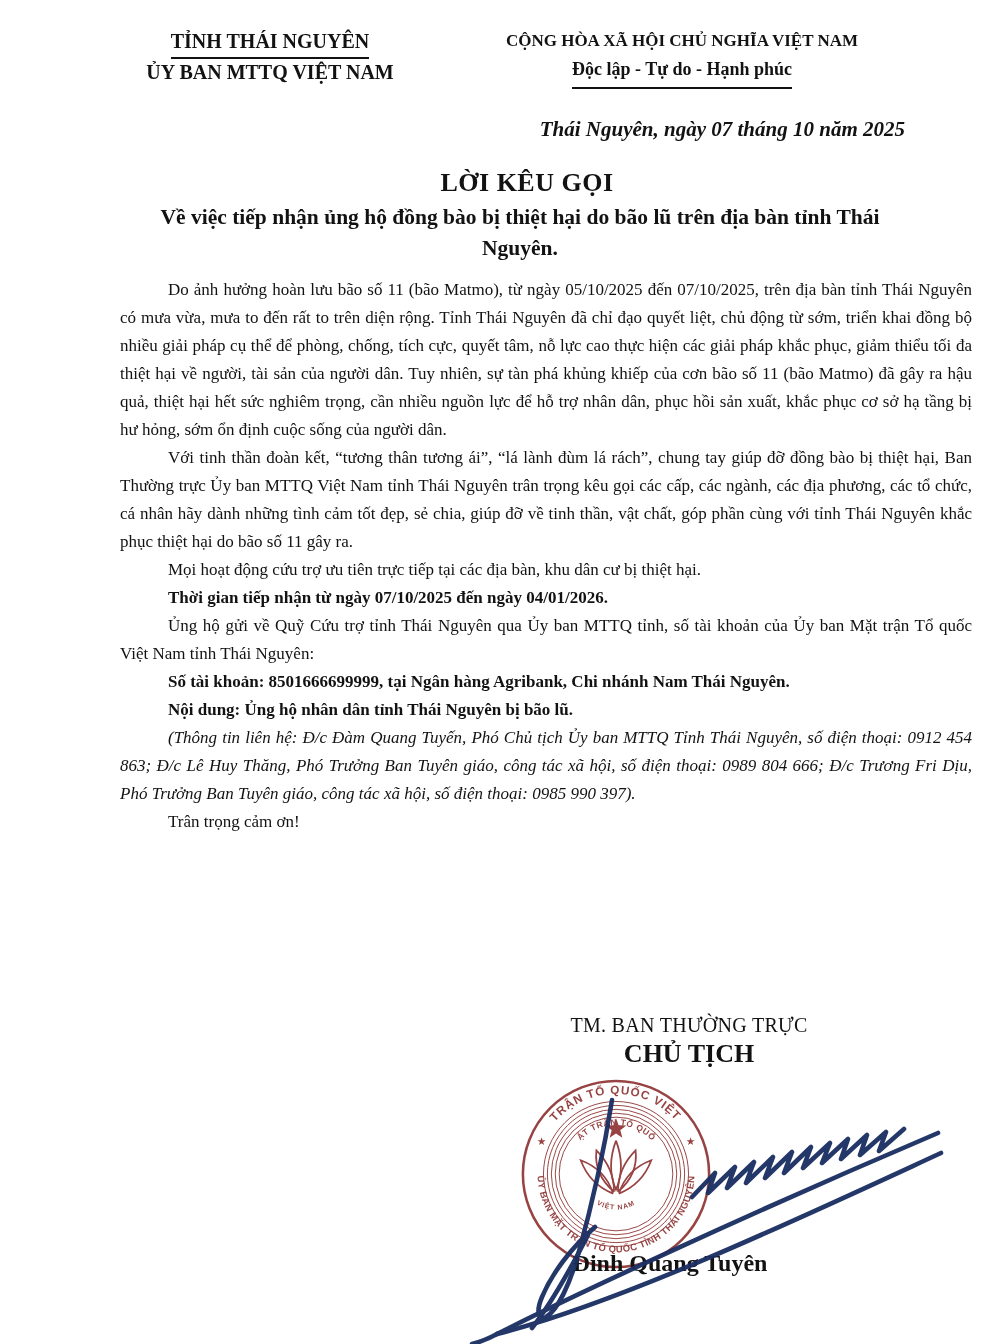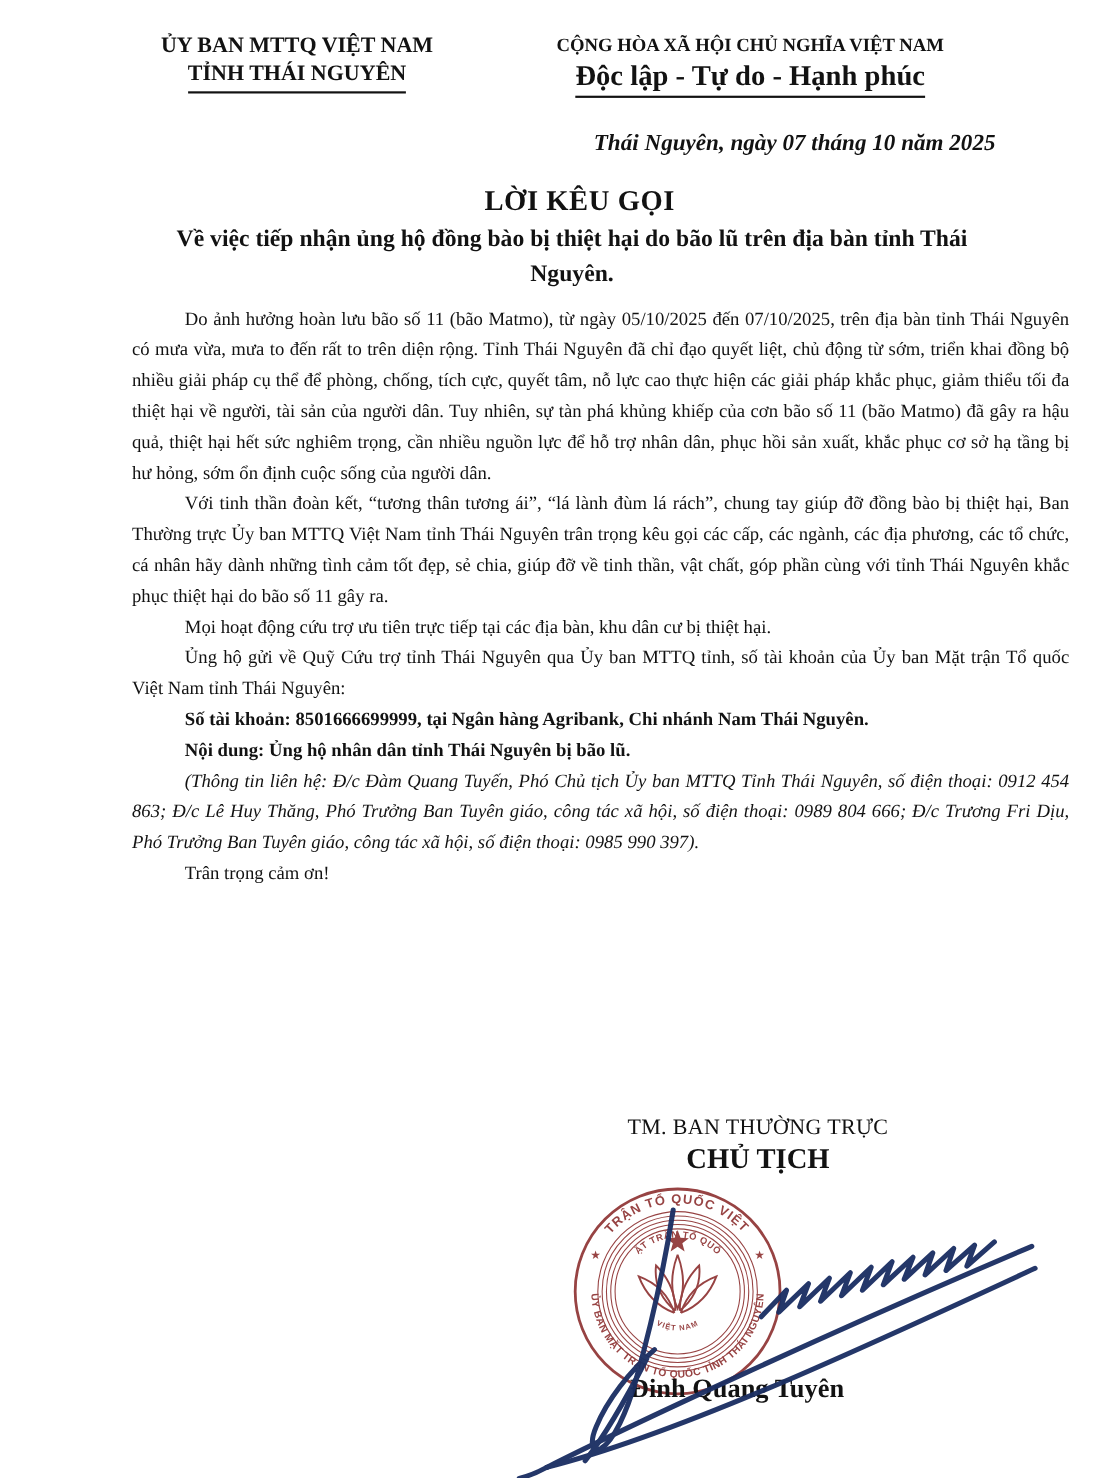--- a/index.html
+++ b/index.html
@@ -6,21 +6,21 @@
   .page{
     position:relative;width:1000px;height:1344px;background:#ffffff;
     font-family:"Liberation Serif","DejaVu Serif",serif;color:#121212;overflow:hidden;
   }
   
   .header{display:flex;padding:28px 58px 0 118px;}
   .hdr-left{width:304px;text-align:center;font-weight:700;font-size:20px;line-height:26px;}
   .hdr-right{flex:1;text-align:center;font-weight:700;}
   .hdr-right .l1{font-size:17px;line-height:26px;}
   .org2{display:inline-block;border-bottom:2px solid #121212;padding-bottom:3px;}
-  .motto{display:inline-block;font-size:26px;line-height:28px;border-bottom:2px solid #121212;padding-bottom:4px;margin-top:1px;}
+  .motto{display:inline-block;font-size:18px;line-height:28px;border-bottom:2px solid #121212;padding-bottom:4px;margin-top:1px;}
   
   .dateline{margin-top:28px;padding-right:95px;text-align:right;font-style:italic;font-weight:700;font-size:21px;}
   
   .title{margin-top:26px;text-align:center;font-weight:700;font-size:26px;letter-spacing:.5px;padding-left:54px;}
   .subtitle{margin:4px auto 0;max-width:742px;text-align:center;font-weight:700;font-size:21.5px;line-height:31px;padding-left:40px;}
   
   .body{margin:12px 28px 0 120px;font-size:17px;line-height:28px;text-align:justify;}
   .body p{margin:0;text-indent:48px;}
   .b{font-weight:700;}
   .i{font-style:italic;}
@@ -32,38 +32,39 @@
   .stamp{position:absolute;left:518px;top:1076px;z-index:2;opacity:.92;}
   .sig{position:absolute;left:420px;top:1085px;z-index:5;}
 </style>
 </head>
 <body>
 
 <div class="page">
 
   <div class="header">
     <div class="hdr-left">
+      <div><span class="org2">TỈNH THÁI NGUYÊN</span></div>
       <div>ỦY BAN MTTQ VIỆT NAM</div>
-      <div><span class="org2">TỈNH THÁI NGUYÊN</span></div>
     </div>
     <div class="hdr-right">
       <div class="l1">CỘNG HÒA XÃ HỘI CHỦ NGHĨA VIỆT NAM</div>
       <div><span class="motto">Độc lập - Tự do - Hạnh phúc</span></div>
     </div>
   </div>
 
   <div class="dateline">Thái Nguyên, ngày 07 tháng 10 năm 2025</div>
 
   <div class="title">LỜI KÊU GỌI</div>
   <div class="subtitle">Về việc tiếp nhận ủng hộ đồng bào bị thiệt hại do bão lũ trên địa bàn tỉnh Thái Nguyên.</div>
 
   <div class="body">
     <p>Do ảnh hưởng hoàn lưu bão số 11 (bão Matmo), từ ngày 05/10/2025 đến 07/10/2025, trên địa bàn tỉnh Thái Nguyên có mưa vừa, mưa to đến rất to trên diện rộng. Tỉnh Thái Nguyên đã chỉ đạo quyết liệt, chủ động từ sớm, triển khai đồng bộ nhiều giải pháp cụ thể để phòng, chống, tích cực, quyết tâm, nỗ lực cao thực hiện các giải pháp khắc phục, giảm thiểu tối đa thiệt hại về người, tài sản của người dân. Tuy nhiên, sự tàn phá khủng khiếp của cơn bão số 11 (bão Matmo) đã gây ra hậu quả, thiệt hại hết sức nghiêm trọng, cần nhiều nguồn lực để hỗ trợ nhân dân, phục hồi sản xuất, khắc phục cơ sở hạ tầng bị hư hỏng, sớm ổn định cuộc sống của người dân.</p>
     <p>Với tinh thần đoàn kết, “tương thân tương ái”, “lá lành đùm lá rách”, chung tay giúp đỡ đồng bào bị thiệt hại, Ban Thường trực Ủy ban MTTQ Việt Nam tỉnh Thái Nguyên trân trọng kêu gọi các cấp, các ngành, các địa phương, các tổ chức, cá nhân hãy dành những tình cảm tốt đẹp, sẻ chia, giúp đỡ về tinh thần, vật chất, góp phần cùng với tỉnh Thái Nguyên khắc phục thiệt hại do bão số 11 gây ra.</p>
     <p>Mọi hoạt động cứu trợ ưu tiên trực tiếp tại các địa bàn, khu dân cư bị thiệt hại.</p>
+    <p class="b">Thời gian tiếp nhận từ ngày 07/10/2025 đến ngày 04/01/2026.</p>
     <p>Ủng hộ gửi về Quỹ Cứu trợ tỉnh Thái Nguyên qua Ủy ban MTTQ tỉnh, số tài khoản của Ủy ban Mặt trận Tổ quốc Việt Nam tỉnh Thái Nguyên:</p>
     <p class="b">Số tài khoản: 8501666699999, tại Ngân hàng Agribank, Chi nhánh Nam Thái Nguyên.</p>
     <p class="b">Nội dung: Ủng hộ nhân dân tỉnh Thái Nguyên bị bão lũ.</p>
     <p class="i">(Thông tin liên hệ: Đ/c Đàm Quang Tuyến, Phó Chủ tịch Ủy ban MTTQ Tỉnh Thái Nguyên, số điện thoại: 0912 454 863; Đ/c Lê Huy Thăng, Phó Trưởng Ban Tuyên giáo, công tác xã hội, số điện thoại: 0989 804 666; Đ/c Trương Fri Dịu, Phó Trưởng Ban Tuyên giáo, công tác xã hội, số điện thoại: 0985 990 397).</p>
     <p>Trân trọng cảm ơn!</p>
   </div>
 
   <div class="closing">
     <div class="c1">TM. BAN THƯỜNG TRỰC</div>
     <div class="c2">CHỦ TỊCH</div>

